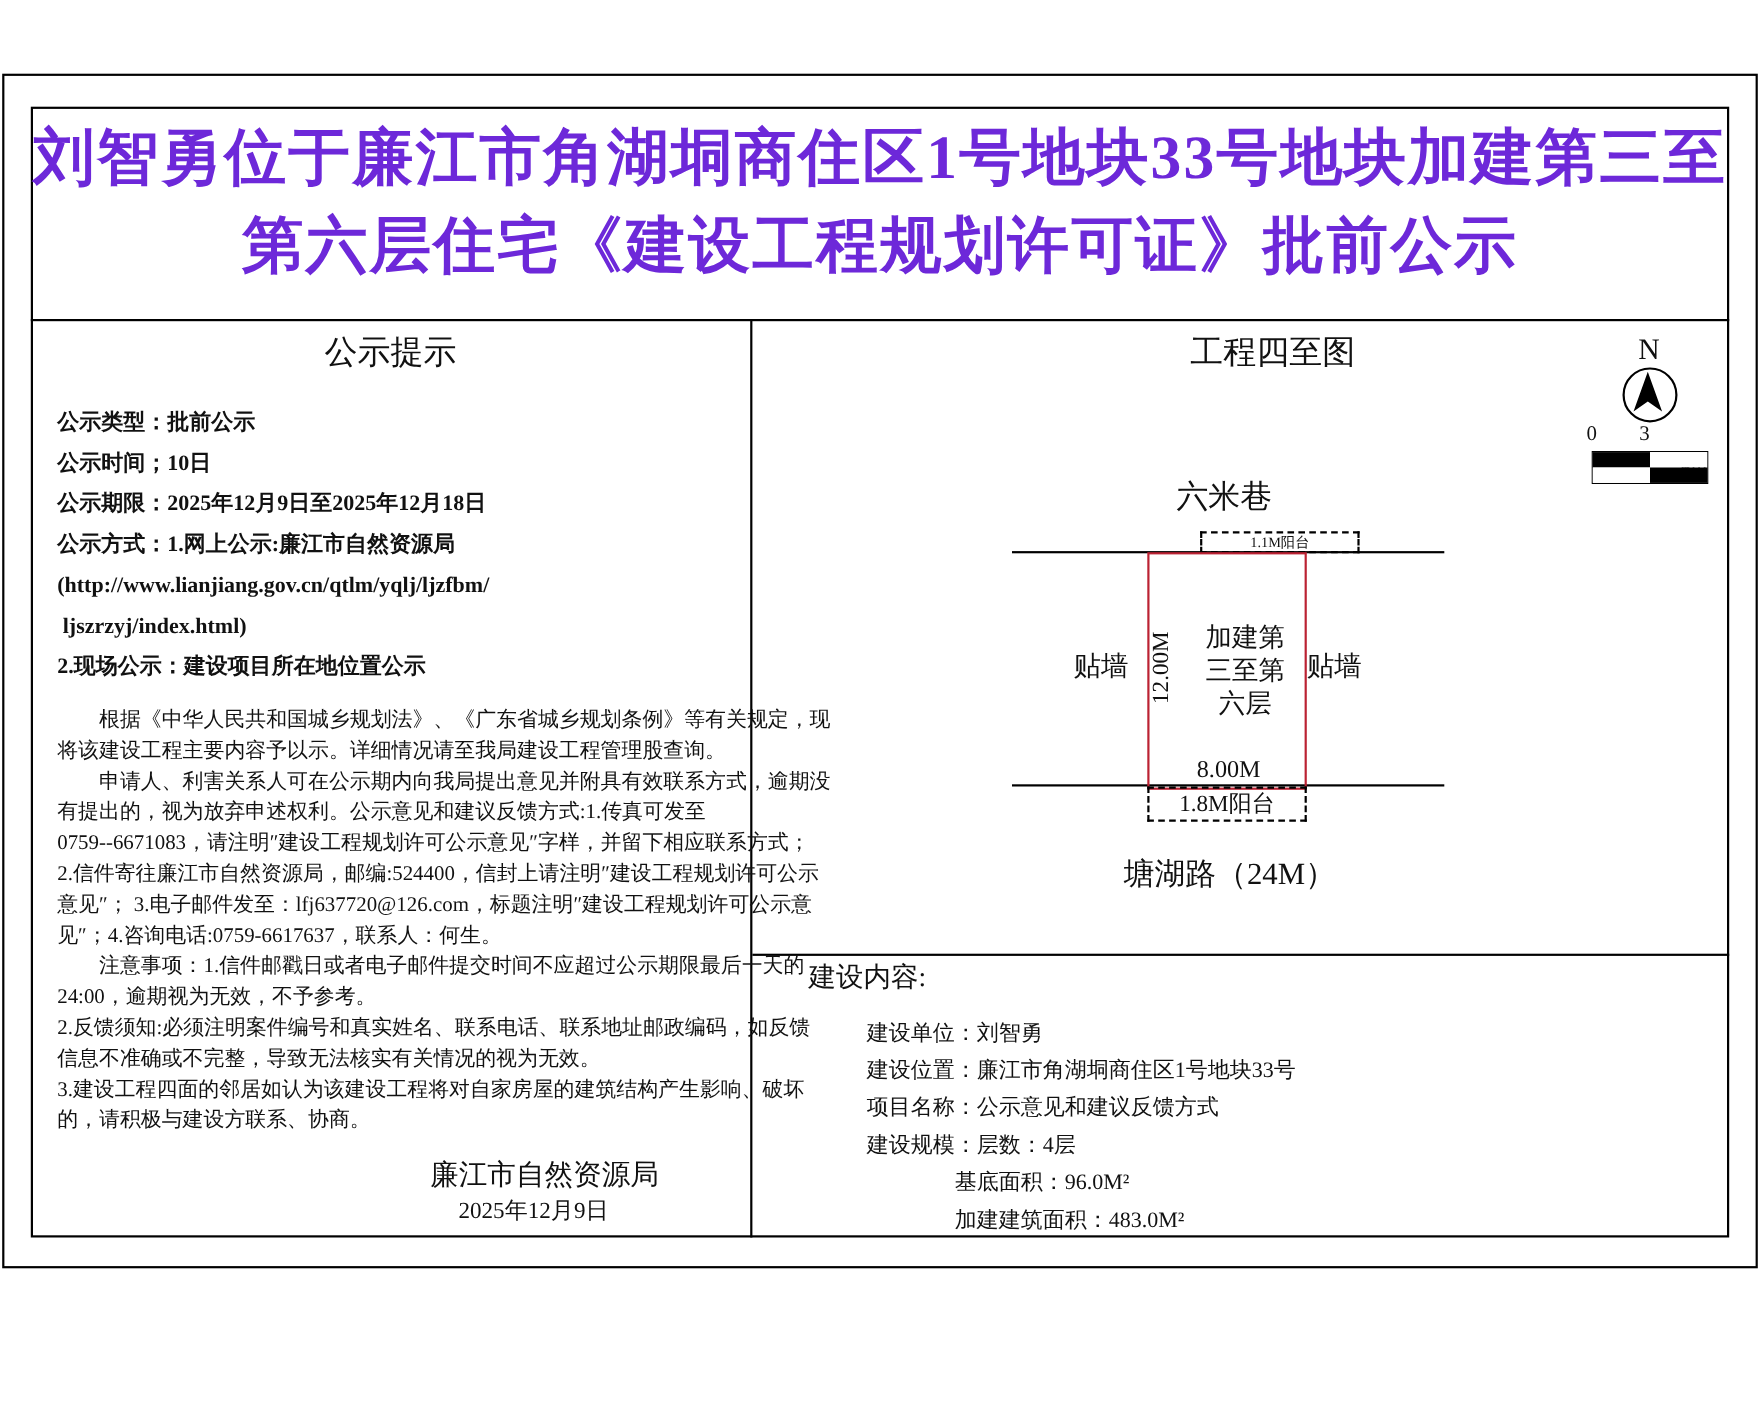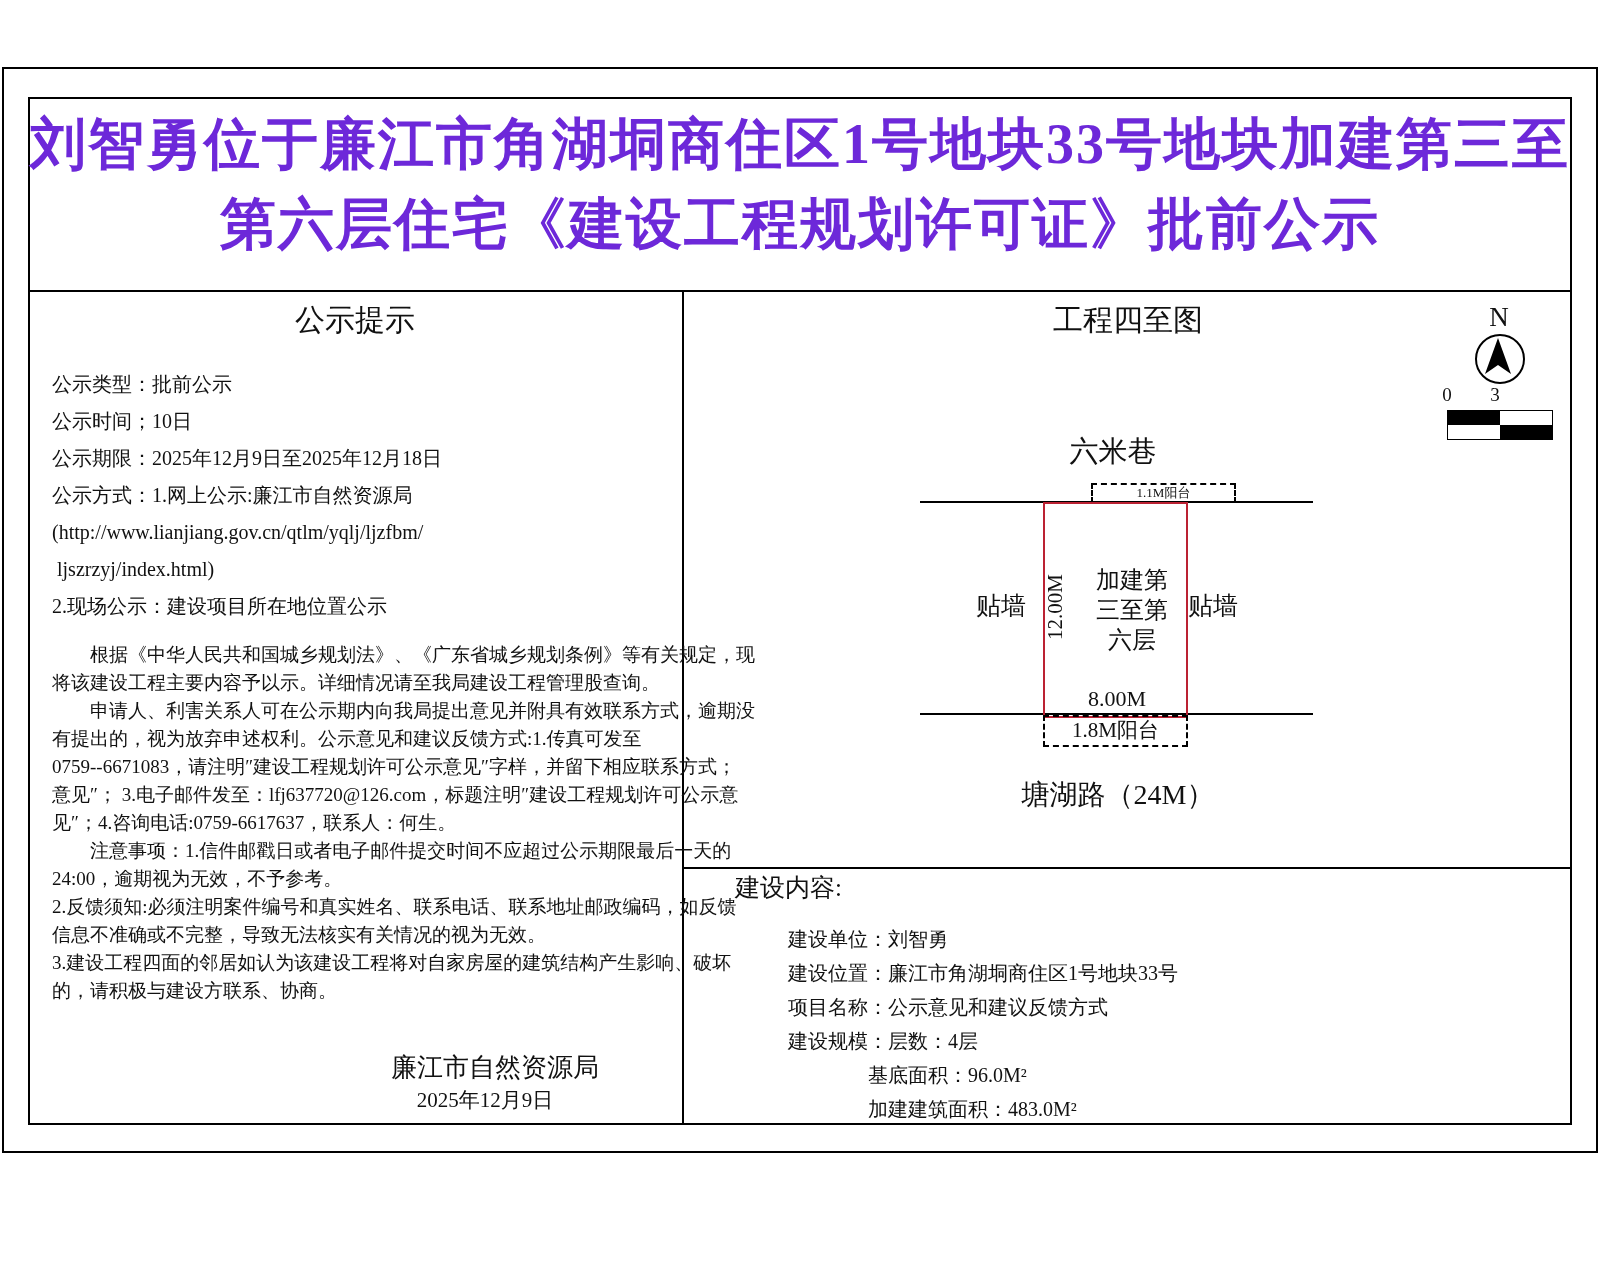--- a/index.html
+++ b/index.html
@@ -15,27 +15,27 @@
   .vline{width:0;border-left:2px solid #000;}
   .title-divider{left:28px;top:290px;width:1544px;}
   .panel-divider{left:682px;top:291px;height:834px;}
   .right-divider{left:684px;top:867px;width:888px;}
 
   .doc-title{left:28px;top:104px;width:1544px;text-align:center;
     font-size:56px;font-weight:bold;line-height:80px;letter-spacing:2px;}
 
   .left-heading{left:28px;top:300px;width:654px;text-align:center;font-size:30px;}
   .info-lines{left:52px;top:366px;width:620px;font-size:20px;line-height:37px;}
-  .info-lines div{white-space:pre;}
+  .info-lines div{white-space:pre;font-weight:bold;}
   .para-lines{left:52px;top:641px;width:625px;font-size:19px;line-height:28px;}
   .para-lines div{white-space:pre;}
   .signature{left:330px;top:1050px;width:330px;text-align:center;font-size:26px;}
   .sign-date{left:330px;top:1086px;width:310px;text-align:center;font-size:21px;}
 
-  .site-heading{left:684px;top:300px;width:888px;text-align:center;font-size:30px;}
+  .site-heading{left:684px;top:300px;width:888px;text-align:center;font-size:30px;padding-left:29px;}
   .north-label{left:1477px;top:302px;width:44px;text-align:center;font-size:27px;}
   .compass-circle{left:1475px;top:334px;width:46px;height:46px;border:2px solid #000;border-radius:50%;}
   .scale-label{top:384px;width:36px;text-align:center;font-size:19px;}
   .scale-0{left:1429px;} .scale-3{left:1477px;} .scale-6{left:1522px;margin-top:32px;}
   .scale-bar{left:1447px;top:410px;width:104px;height:28px;border:1px solid #000;
     display:grid;grid-template-columns:1fr 1fr;grid-template-rows:1fr 1fr;}
   .cell-b{background:#000;} .cell-w{background:#fff;}
 
   .north-road{left:1013px;top:432px;width:200px;text-align:center;font-size:29px;}
   .south-road{left:963px;top:776px;width:310px;text-align:center;font-size:28px;}
@@ -84,20 +84,21 @@
       <div> ljszrzyj/index.html)</div>
       <div>2.现场公示：建设项目所在地位置公示</div>
     </div>
 
   <div class="abs para-lines">
       <div>　　根据《中华人民共和国城乡规划法》、《广东省城乡规划条例》等有关规定，现</div>
       <div>将该建设工程主要内容予以示。详细情况请至我局建设工程管理股查询。</div>
       <div>　　申请人、利害关系人可在公示期内向我局提出意见并附具有效联系方式，逾期没</div>
       <div>有提出的，视为放弃申述权利。公示意见和建议反馈方式:1.传真可发至</div>
       <div>0759--6671083，请注明″建设工程规划许可公示意见″字样，并留下相应联系方式；</div>
+      <div>2.信件寄往廉江市自然资源局，邮编:524400，信封上请注明″建设工程规划许可公示</div>
       <div>意见″； 3.电子邮件发至：lfj637720@126.com，标题注明″建设工程规划许可公示意</div>
       <div>见″；4.咨询电话:0759-6617637，联系人：何生。</div>
       <div>　　注意事项：1.信件邮戳日或者电子邮件提交时间不应超过公示期限最后一天的</div>
       <div>24:00，逾期视为无效，不予参考。</div>
       <div>2.反馈须知:必须注明案件编号和真实姓名、联系电话、联系地址邮政编码，如反馈</div>
       <div>信息不准确或不完整，导致无法核实有关情况的视为无效。</div>
       <div>3.建设工程四面的邻居如认为该建设工程将对自家房屋的建筑结构产生影响、破坏</div>
       <div>的，请积极与建设方联系、协商。</div>
     </div>
 

